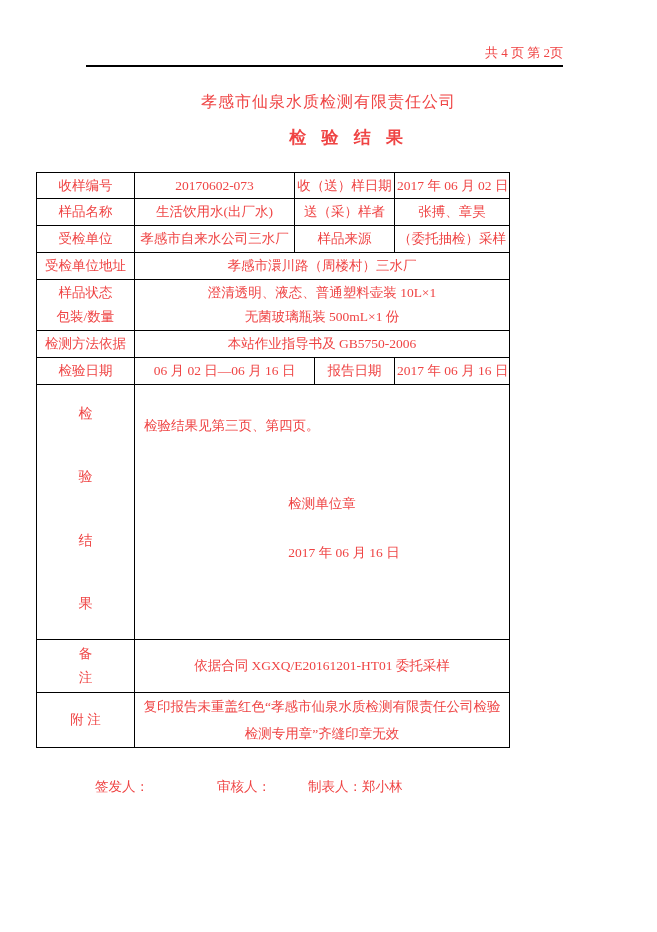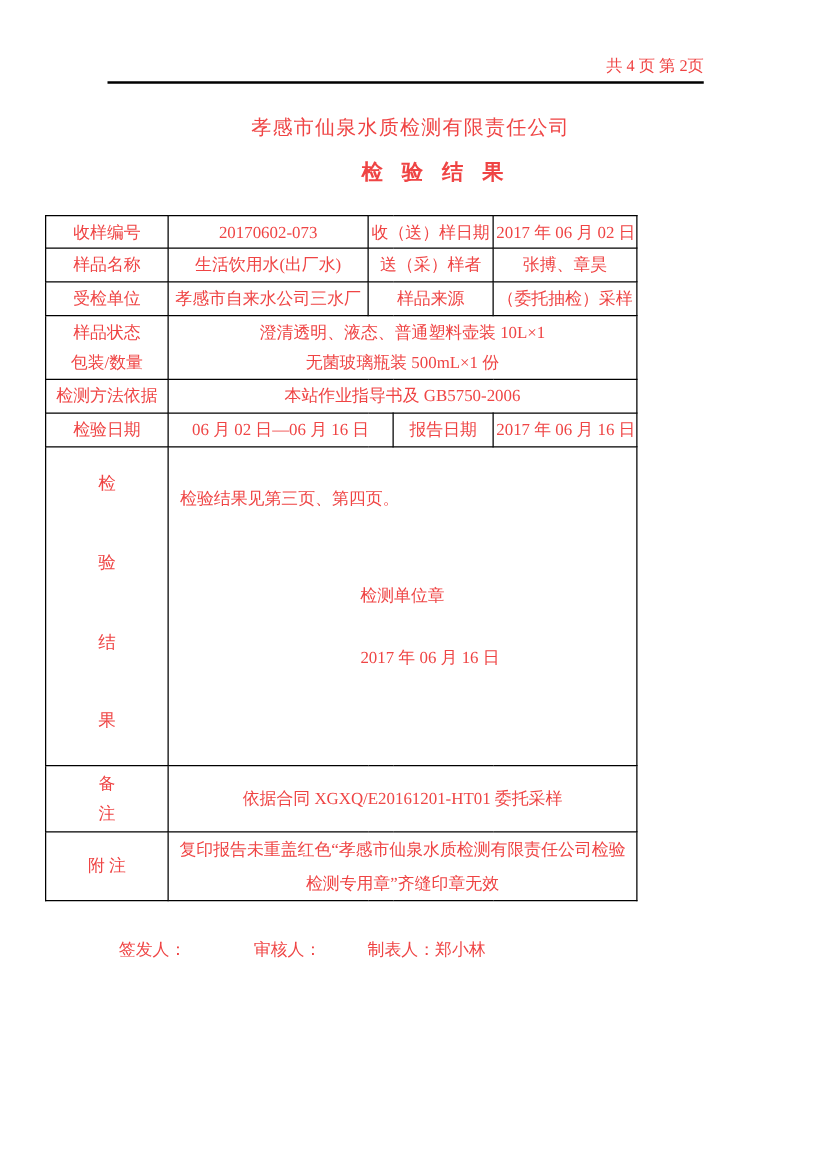--- a/index.html
+++ b/index.html
@@ -38,21 +38,21 @@
     display:flex; flex-direction:column; justify-content:space-between;
     align-items:center; height:208px; margin:20px 0 26px; font-size:14px;
   }
   .result-cell { vertical-align:top; }
   .result-note { text-align:left; margin:32px 0 0 7px; }
   .result-seal { margin-top:60px; text-align:center; }
   .result-date { margin-top:31px; text-align:center; padding-left:44px; }
   .remark-inner { line-height:24px; }
   .note-value { text-align:left; line-height:27px; padding:2px 6px; }
   .footer { display:flex; margin:30px 0 0 95px; font-size:13.5px; }
-  .f2 { margin-left:54px; }
+  .f2 { margin-left:68px; }
   .f3 { margin-left:37px; }
 </style>
 </head>
 <body>
 
 <div class="page">
 
   <div class="header">共 4 页  第 2页</div>
 
   <div class="company-title">孝感市仙泉水质检测有限责任公司</div>
@@ -77,20 +77,24 @@
         <td class="nowrap">样品名称</td>
         <td class="nowrap">生活饮用水(出厂水)</td>
         <td colspan="2" class="nowrap">送（采）样者</td>
         <td class="nowrap">张搏、章昊</td>
       </tr>
       <tr style="height:27px">
         <td class="nowrap">受检单位</td>
         <td class="nowrap">孝感市自来水公司三水厂</td>
         <td colspan="2" class="nowrap">样品来源</td>
         <td class="nowrap">（委托抽检）采样</td>
+      </tr>
+      <tr style="height:27px">
+        <td class="nowrap">受检单位地址</td>
+        <td colspan="4" class="nowrap">孝感市澴川路（周楼村）三水厂</td>
       </tr>
       <tr style="height:51px">
         <td class="two-line">
           <div>样品状态</div>
           <div>包装/数量</div>
         </td>
         <td colspan="4" class="two-line">
           <div>澄清透明、液态、普通塑料壶装 10L×1</div>
           <div>无菌玻璃瓶装 500mL×1 份</div>
         </td>

